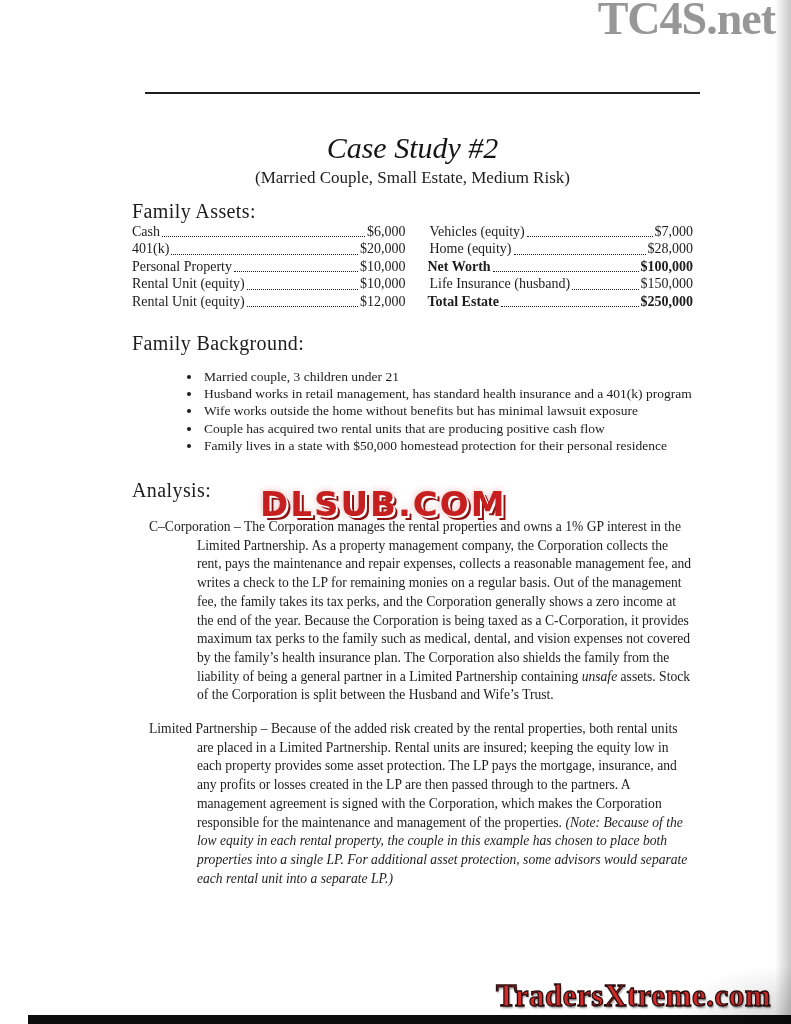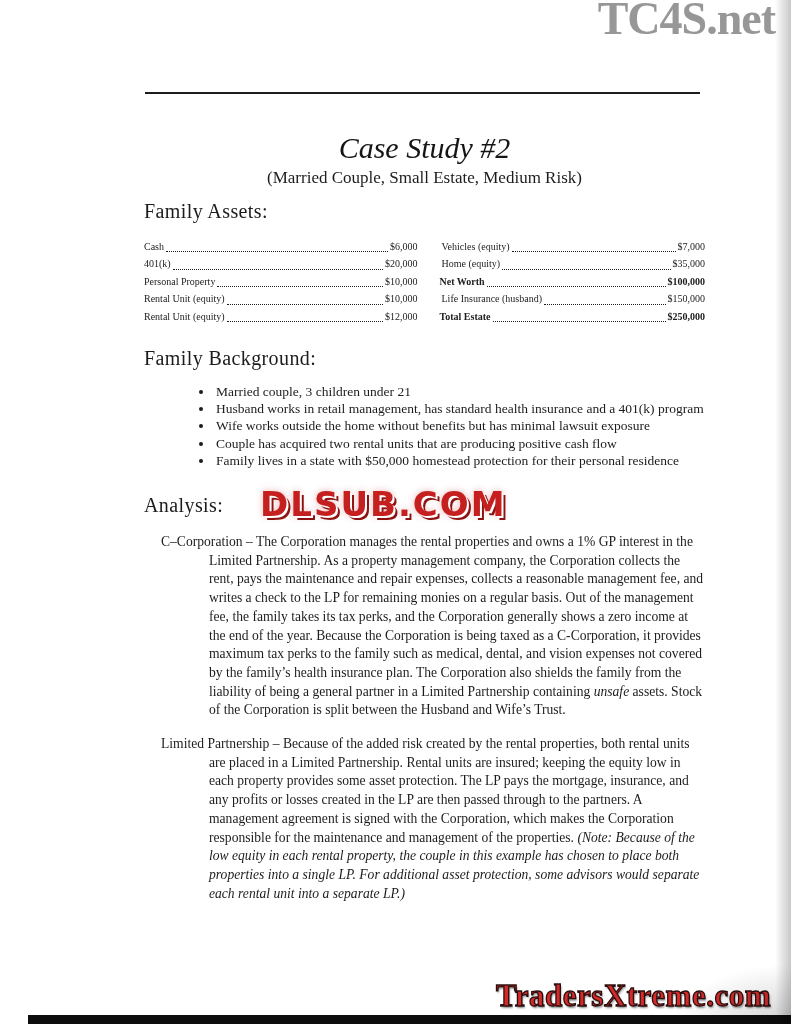--- a/index.html
+++ b/index.html
@@ -27,39 +27,39 @@
     position:absolute; top:-8px; right:16px;
     font-family:"Liberation Serif", serif;
     font-weight:bold; font-size:46px;
     color:#979797; letter-spacing:-1px;
   }
   .rule {
     position:absolute; top:92px; left:145px; width:555px;
     border-top:2px solid #1d1d1d;
   }
   .content {
-    position:absolute; left:144px; top:130px; width:561px;
+    position:absolute; left:132px; top:130px; width:561px;
   }
   .doc-title {
     text-align:center; font-style:italic; font-size:30px; line-height:36px;
     color:#151515;
   }
   .doc-subtitle {
     text-align:center; font-size:17px; line-height:22px; margin-top:1px;
   }
   .section-heading {
     font-size:20px; font-weight:normal; letter-spacing:0.4px; line-height:24px;
   }
   .h-assets { margin-top:10px; }
   .h-background { margin-top:21px; }
   .h-analysis { margin-top:24px; }
 
   .assets-table {
-    display:flex; margin-top:15px; gap:14px;
-    font-size:10px; line-height:17.4px;
+    display:flex; gap:14px;
+    font-size:14px; line-height:17.4px;
   }
   .assets-col { flex:1; }
   .asset-row { display:flex; align-items:flex-end; }
   .asset-row .label { white-space:nowrap; }
   .asset-row .leader {
     flex:1; border-bottom:1.7px dotted #1d1d1d;
     margin:0 2px 3px 2px; min-width:12px;
   }
   .asset-row .value { white-space:nowrap; }
   .asset-row.bold { font-weight:bold;padding-left:8px; }
@@ -151,21 +151,21 @@
       </div>
       <div class="assets-col">
         <div class="asset-row indent">
           <span class="label">Vehicles (equity)</span>
           <span class="leader"></span>
           <span class="value">$7,000</span>
         </div>
         <div class="asset-row indent">
           <span class="label">Home (equity)</span>
           <span class="leader"></span>
-          <span class="value">$35,000</span>
+          <span class="value">$28,000</span>
         </div>
         <div class="asset-row bold">
           <span class="label">Net Worth</span>
           <span class="leader"></span>
           <span class="value">$100,000</span>
         </div>
         <div class="asset-row indent">
           <span class="label">Life Insurance (husband)</span>
           <span class="leader"></span>
           <span class="value">$150,000</span>

